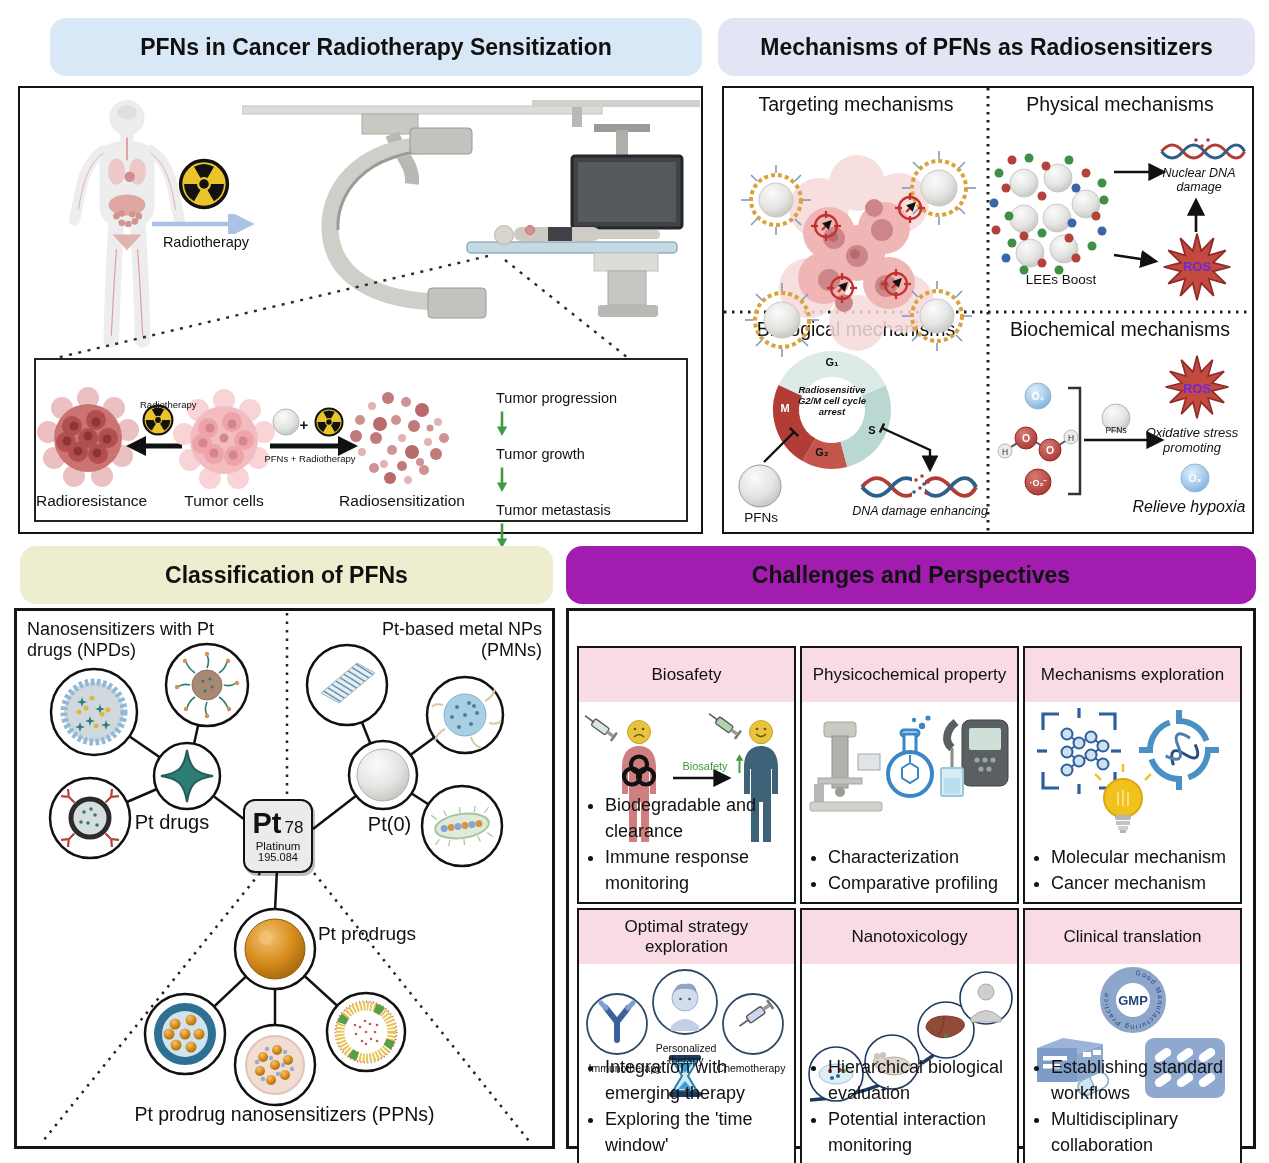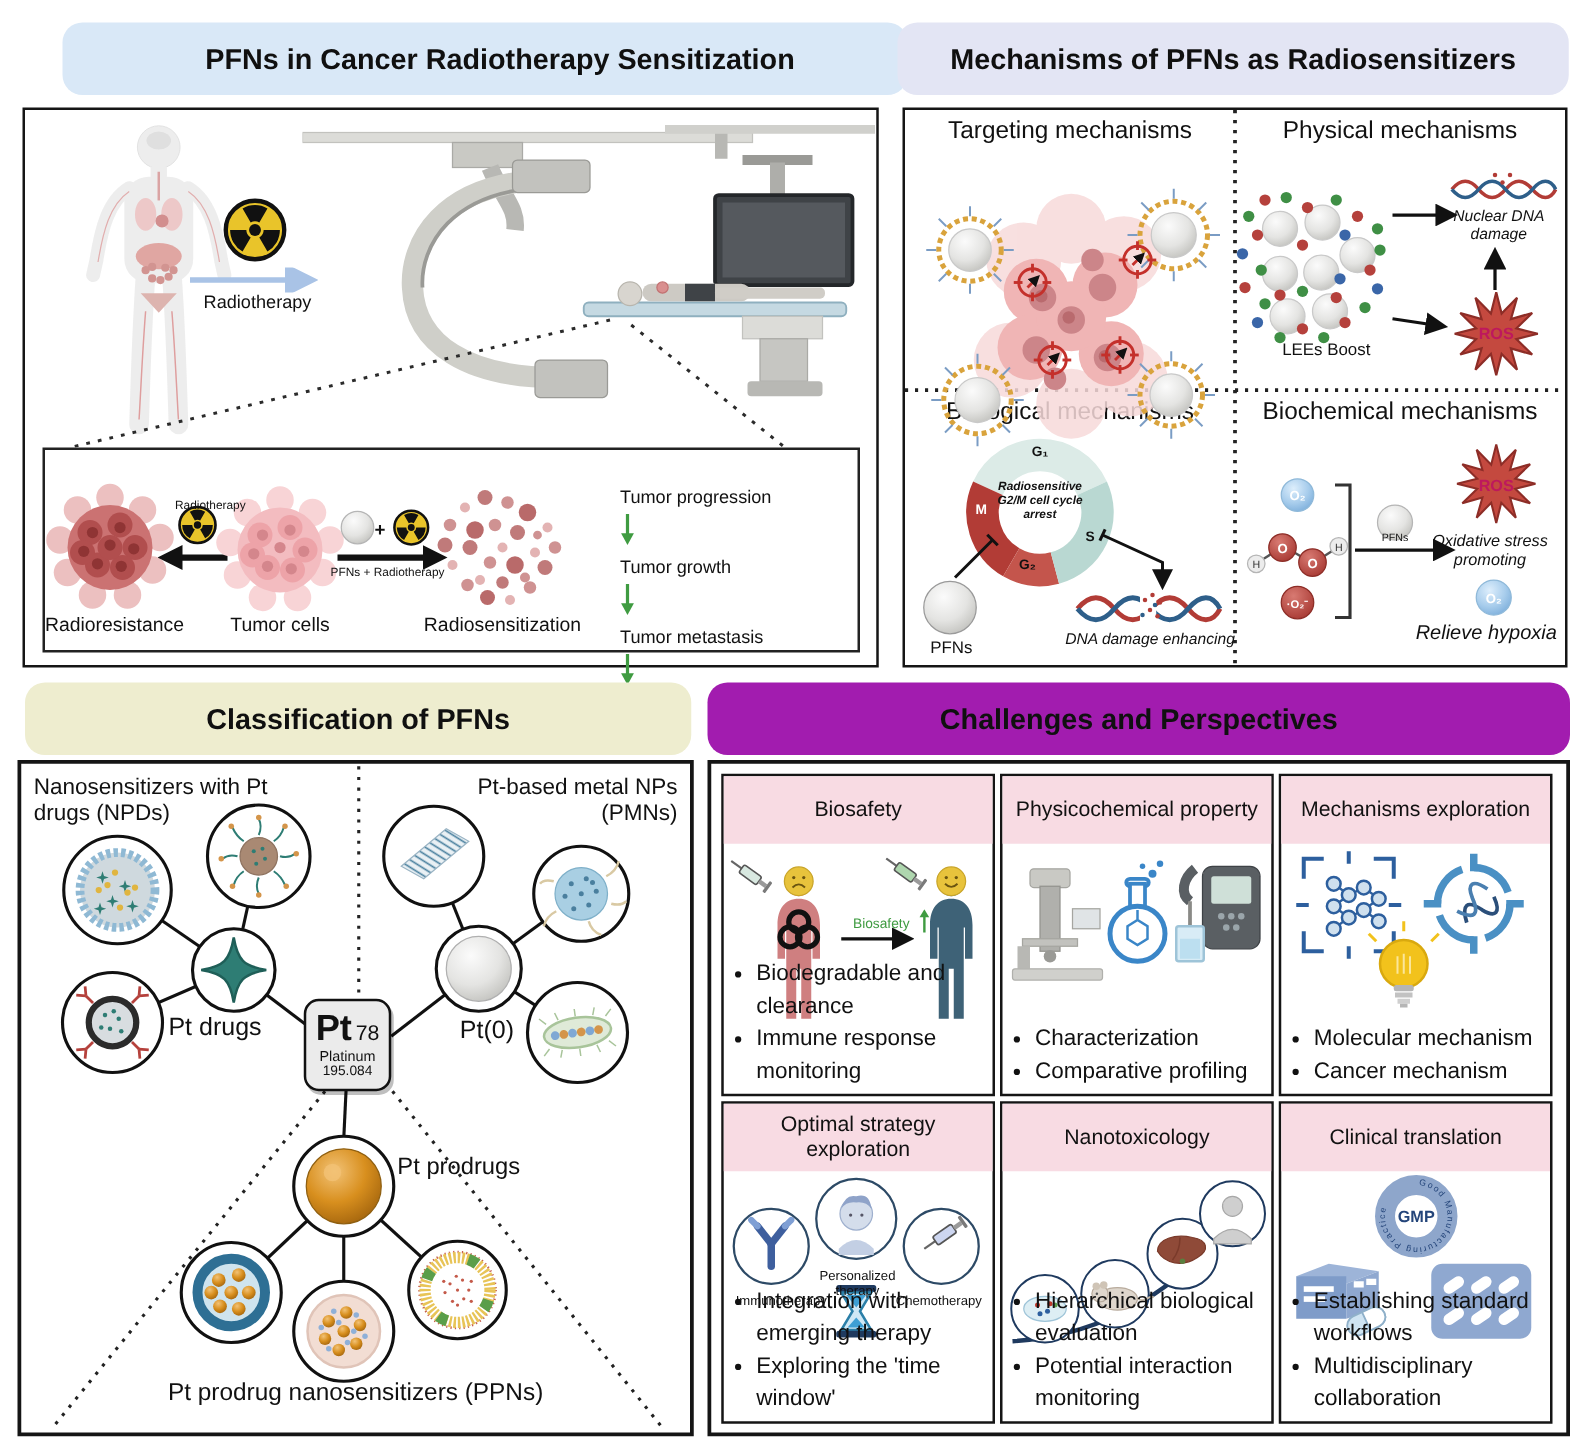--- a/index.html
+++ b/index.html
@@ -1,45 +1,45 @@
 <!DOCTYPE html>
 <html><head>
 <meta charset="utf-8">
 <style>
   html,body{margin:0;padding:0;background:#fff;}
   .fig{position:relative;width:1269px;height:1163px;background:#fff;overflow:hidden;
        font-family:"Liberation Sans",sans-serif;color:#111;}
   .abs{position:absolute;}
   .banner{position:absolute;border-radius:16px;display:flex;align-items:center;justify-content:center;
           font-size:23px;font-weight:bold;color:#101010;}
-  .b-blue{background:#d9e8f7;padding-left:24px;}
+  .b-blue{background:#d9e8f7;}
   .b-lav{background:#e3e5f4;}
   .b-khaki{background:#eeedcf;}
   .b-pink{background:#a21caf;}
   .panelbox{position:absolute;background:#fff;border:2.5px solid #151515;}
   .lbl{position:absolute;text-align:center;color:#111;line-height:1.15;}
   .italic{font-style:italic;}
   .qhead{position:absolute;font-size:19.5px;text-align:center;}
   .insetbox{position:absolute;border:2.2px solid #222;background:#fff;}
   .outrow{display:flex;align-items:flex-start;justify-content:flex-end;gap:5px;margin-bottom:7px;flex-direction:column;}
   .outrow span{font-size:14.5px;padding-top:2px;}
   .tile{position:absolute;background:#ebebeb;border:2.5px solid #111;border-radius:12px;
         box-shadow:2px 3px 0 rgba(0,0,0,.25);display:flex;flex-direction:column;align-items:center;
         justify-content:center;line-height:1.05;}
   .tile .sym{font-size:29px;font-weight:bold;}
   .tile .num{font-size:17px;margin-left:3px;}
   .tile .nm{font-size:11.5px;margin-top:1px;}
   .tile .ms{font-size:11px;}
-  .card{position:absolute;border:2.5px solid #151515;background:#fff;}
+  .card{position:absolute;border:2.5px solid #151515;background:#fff;margin-top:27px;}
   .card-h{position:absolute;left:0;right:0;top:0;height:54px;background:#f8dbe3;
           display:flex;align-items:center;justify-content:center;text-align:center;
           font-size:17px;line-height:1.15;padding:0 6px;box-sizing:border-box;}
   .card ul{position:absolute;left:10px;right:4px;bottom:6px;margin:0;padding-left:16px;
            font-size:18px;line-height:1.45;}
-  .ros-label{position:absolute;color:#be185d;font-weight:bold;font-size:13px;text-align:center;}
+  .ros-label{position:absolute;color:#6d28d9;font-weight:bold;font-size:13px;text-align:center;}
   .phase{position:absolute;font-size:11px;font-weight:bold;text-align:center;}
   svg{display:block;}
 </style>
 </head>
 <body>
 
 <div class="fig">
 
 <svg width="0" height="0" style="position:absolute" aria-hidden="true">
   <defs>

